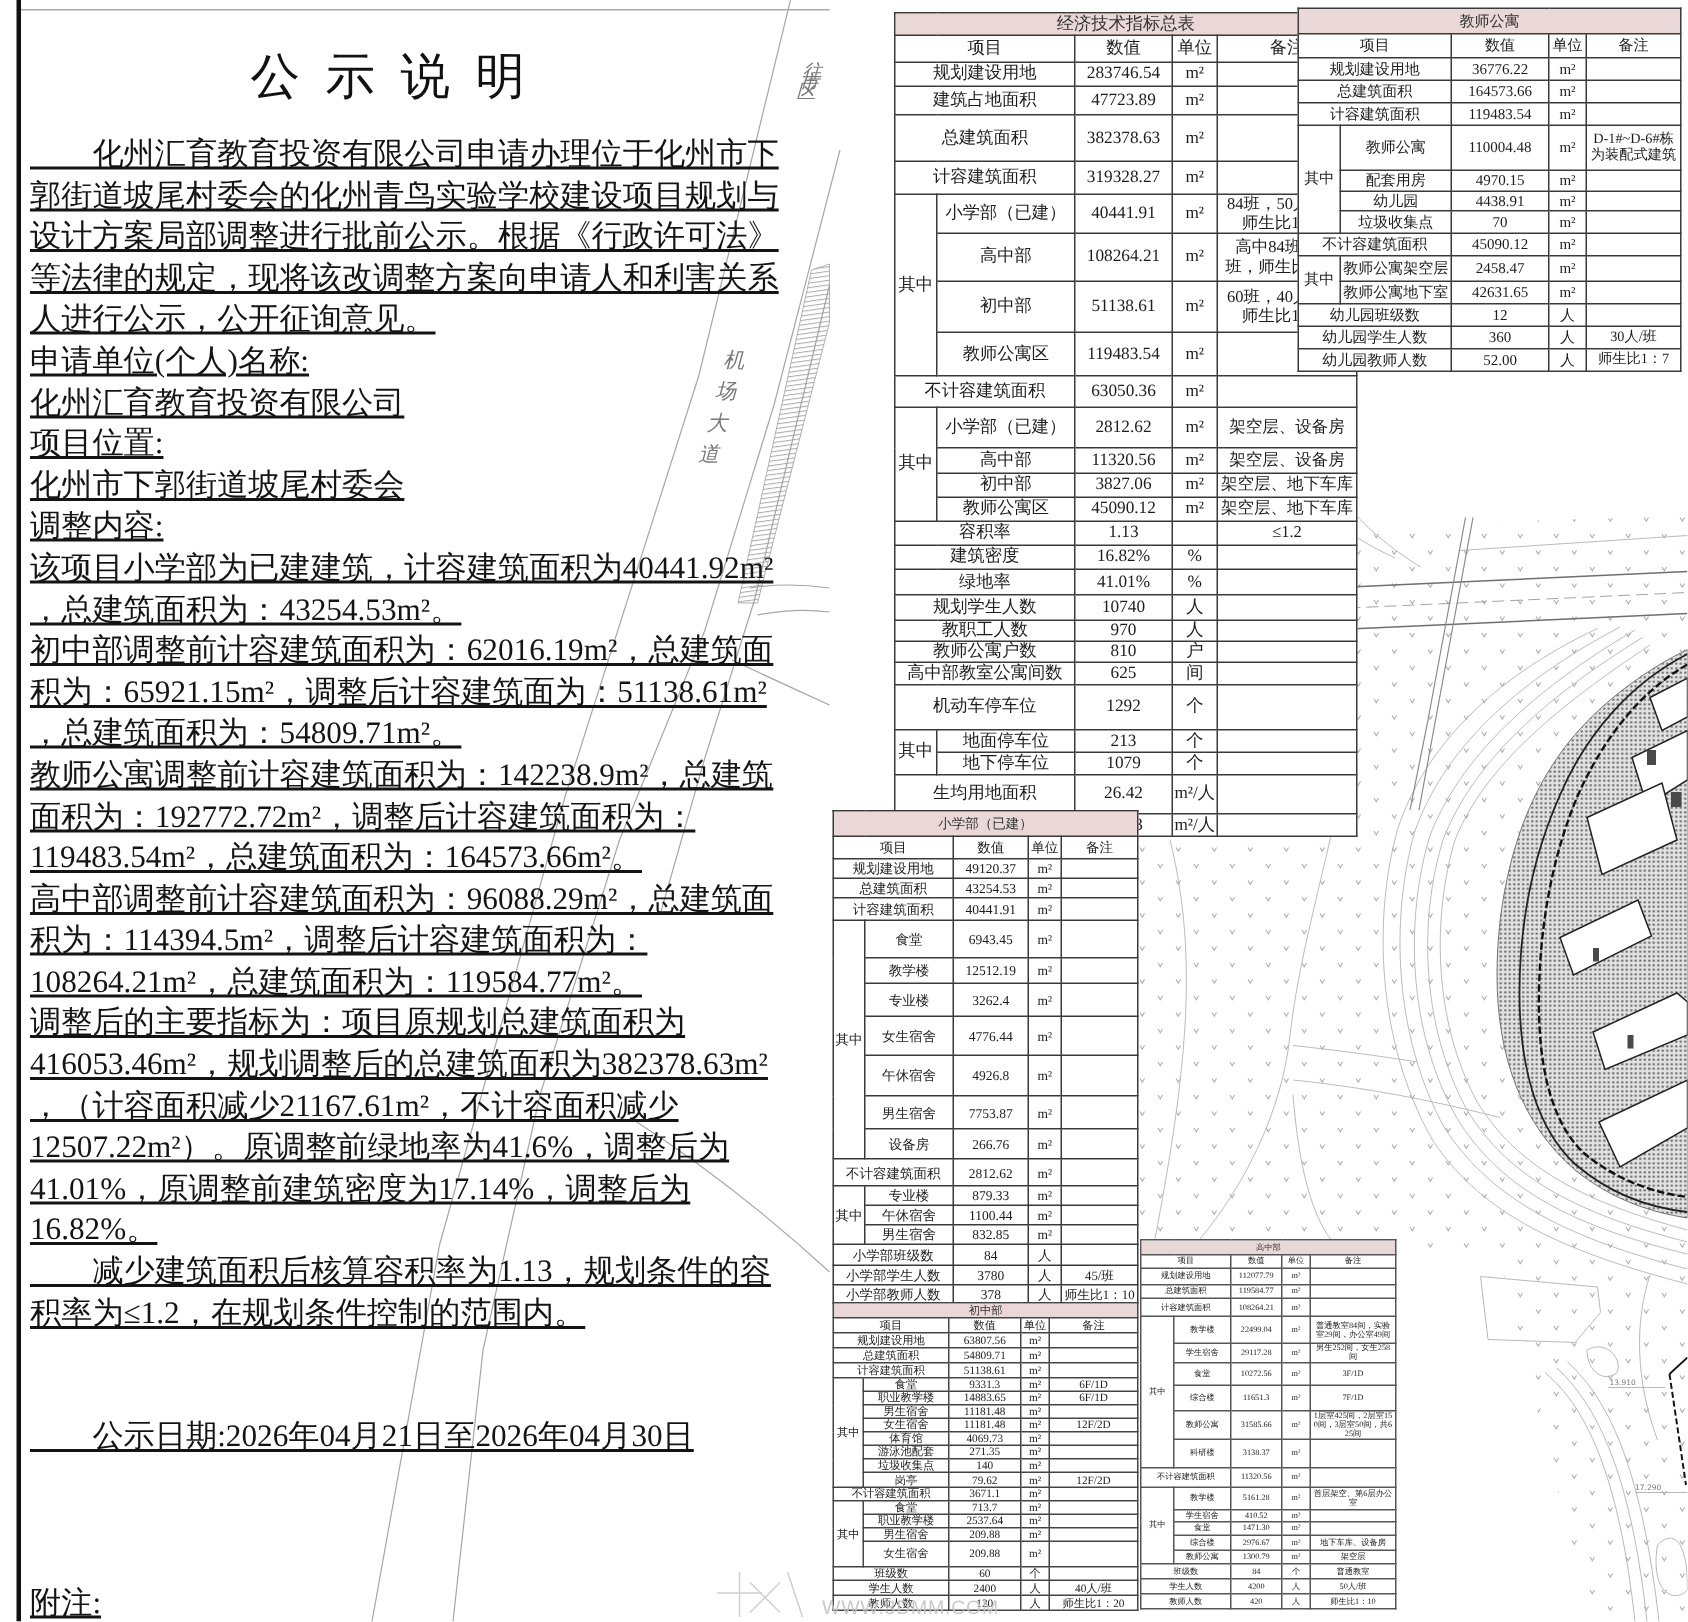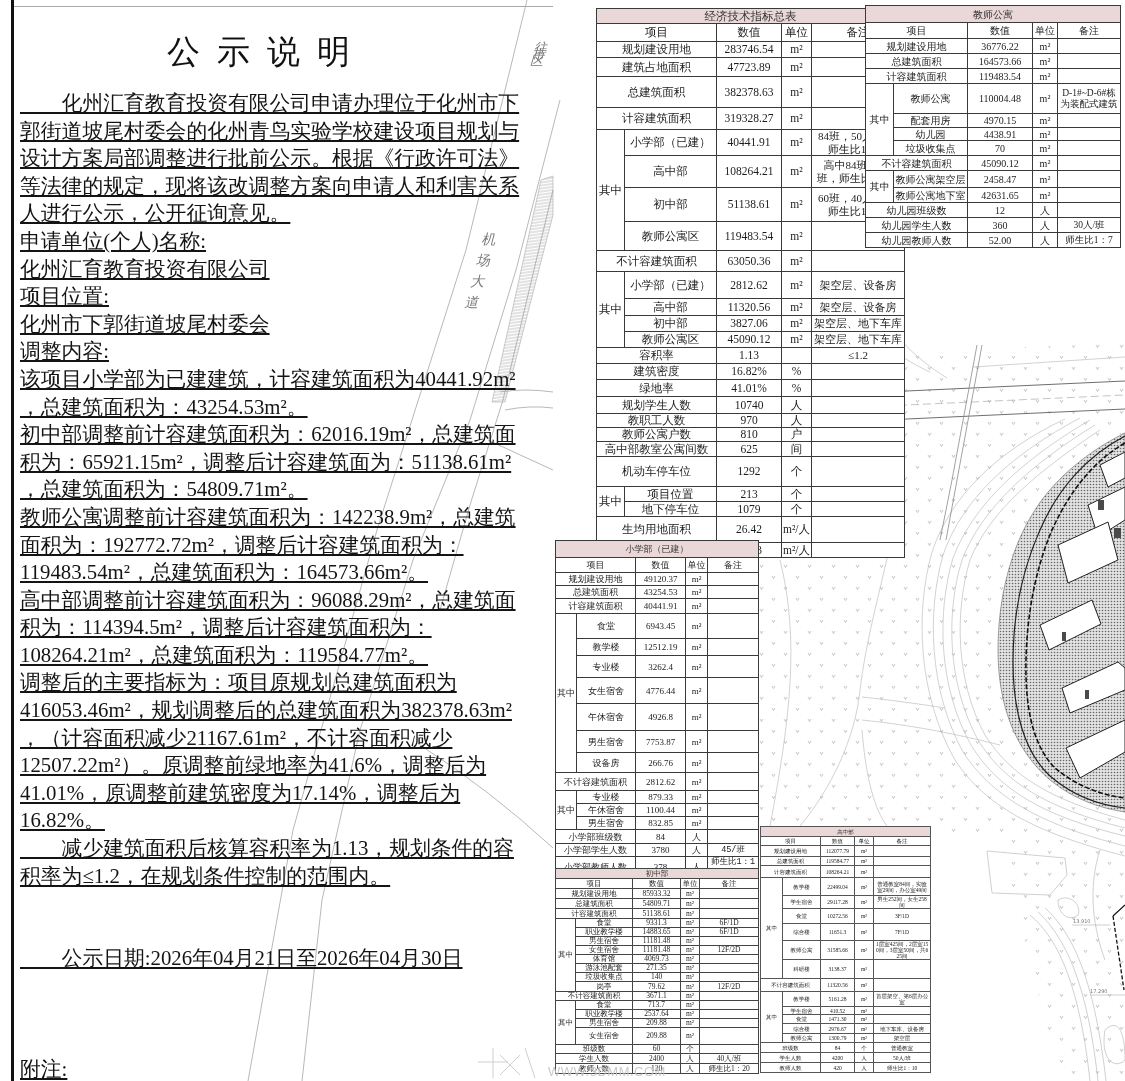--- a/index.html
+++ b/index.html
@@ -35,21 +35,21 @@
     border:1px solid #3a3a3a; padding:0 1px; text-align:center; vertical-align:middle;
     overflow:hidden; word-break:break-all;
   }
   .tbl td.unit { padding:0; }
   .tbl td.t-title { background:#ead7d7; color:#333; }
   #t1 { left:570px; top:8px; width:308px; font-size:11.5px; line-height:12.5px;margin-left:26px; }
   #t1 td.note { font-size:11px; }
   #t2 { left:865px; top:5px; width:255px; font-size:10px; line-height:11px; }
   #t2 td.note { font-size:9.5px; }
   #t3 { left:555px; top:540px; width:203px; font-size:9px; line-height:10px; }
-  #t3 td.note { font-size:8.5px;font-family:Liberation Mono, monospace; }
+  #t3 td.note { font-size:8.5px; }
   #t4 { left:555px; top:868px; width:203px; font-size:7.5px; line-height:8px; }
   #t4 td { border-color:#444; }
   #t5 { left:760px; top:826px; width:170px; font-size:5.5px; line-height:6px; }
   #t5 td { border-color:#555; }
 
   .watermark {
     position:absolute; left:548px; top:1064px; font-size:13px; letter-spacing:0.5px;
     color:#c4c4c4; font-family:"Liberation Sans",sans-serif; opacity:0.9;
   }
 </style>
@@ -338,21 +338,21 @@
         <td class="note"></td>
       </tr>
       <tr style="height:30px">
         <td class="item" colspan="2">机动车停车位</td>
         <td class="val">1292</td>
         <td class="unit">个</td>
         <td class="note"></td>
       </tr>
       <tr style="height:15px">
         <td class="grp" rowspan="2">其中</td>
-        <td class="item">项目位置</td>
+        <td class="item">地面停车位</td>
         <td class="val">213</td>
         <td class="unit">个</td>
         <td class="note"></td>
       </tr>
       <tr style="height:15px">
         <td class="item">地下停车位</td>
         <td class="val">1079</td>
         <td class="unit">个</td>
         <td class="note"></td>
       </tr>
@@ -610,21 +610,21 @@
         <td class="t-title" colspan="5">初中部</td>
       </tr>
       <tr style="height:10px">
         <td class="hd" colspan="2">项目</td>
         <td class="hd">数值</td>
         <td class="hd unit">单位</td>
         <td class="hd">备注</td>
       </tr>
       <tr style="height:10px">
         <td class="item" colspan="2">规划建设用地</td>
-        <td class="val">85933.32</td>
+        <td class="val">63807.56</td>
         <td class="unit">m²</td>
         <td class="note"></td>
       </tr>
       <tr style="height:10px">
         <td class="item" colspan="2">总建筑面积</td>
         <td class="val">54809.71</td>
         <td class="unit">m²</td>
         <td class="note"></td>
       </tr>
       <tr style="height:10px">

